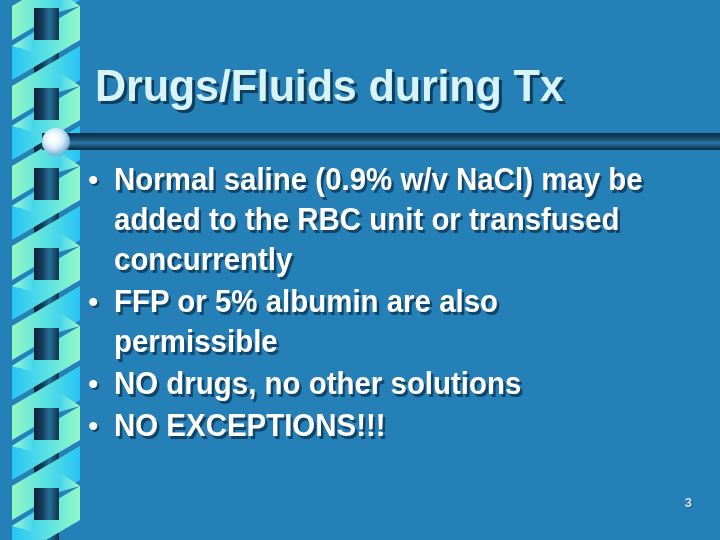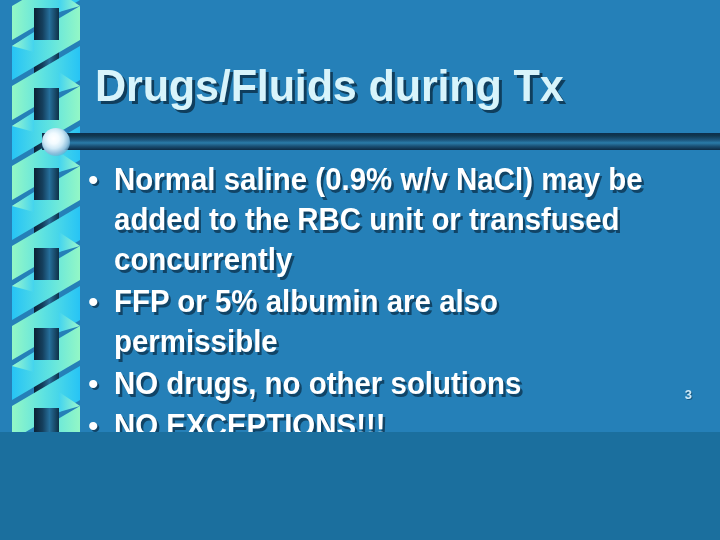--- a/index.html
+++ b/index.html
@@ -3,21 +3,21 @@
 <meta charset="utf-8">
 <style>
   html, body {
     margin: 0;
     padding: 0;
     background: #1b6f9e;
   }
   .slide {
     position: relative;
     width: 720px;
-    height: 432px;
+    height: 540px;
     overflow: hidden;
     background: #2580b8;
     font-family: "Liberation Sans", "DejaVu Sans", sans-serif;
     -webkit-font-smoothing: antialiased;
   }
 
   
   .ribbon-deco {
     position: absolute;
     left: 0;

